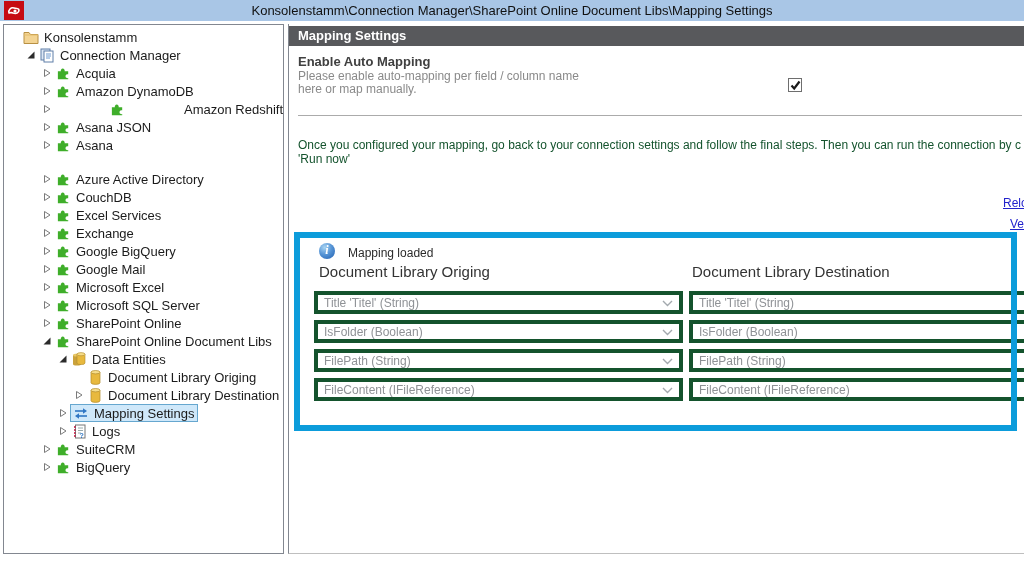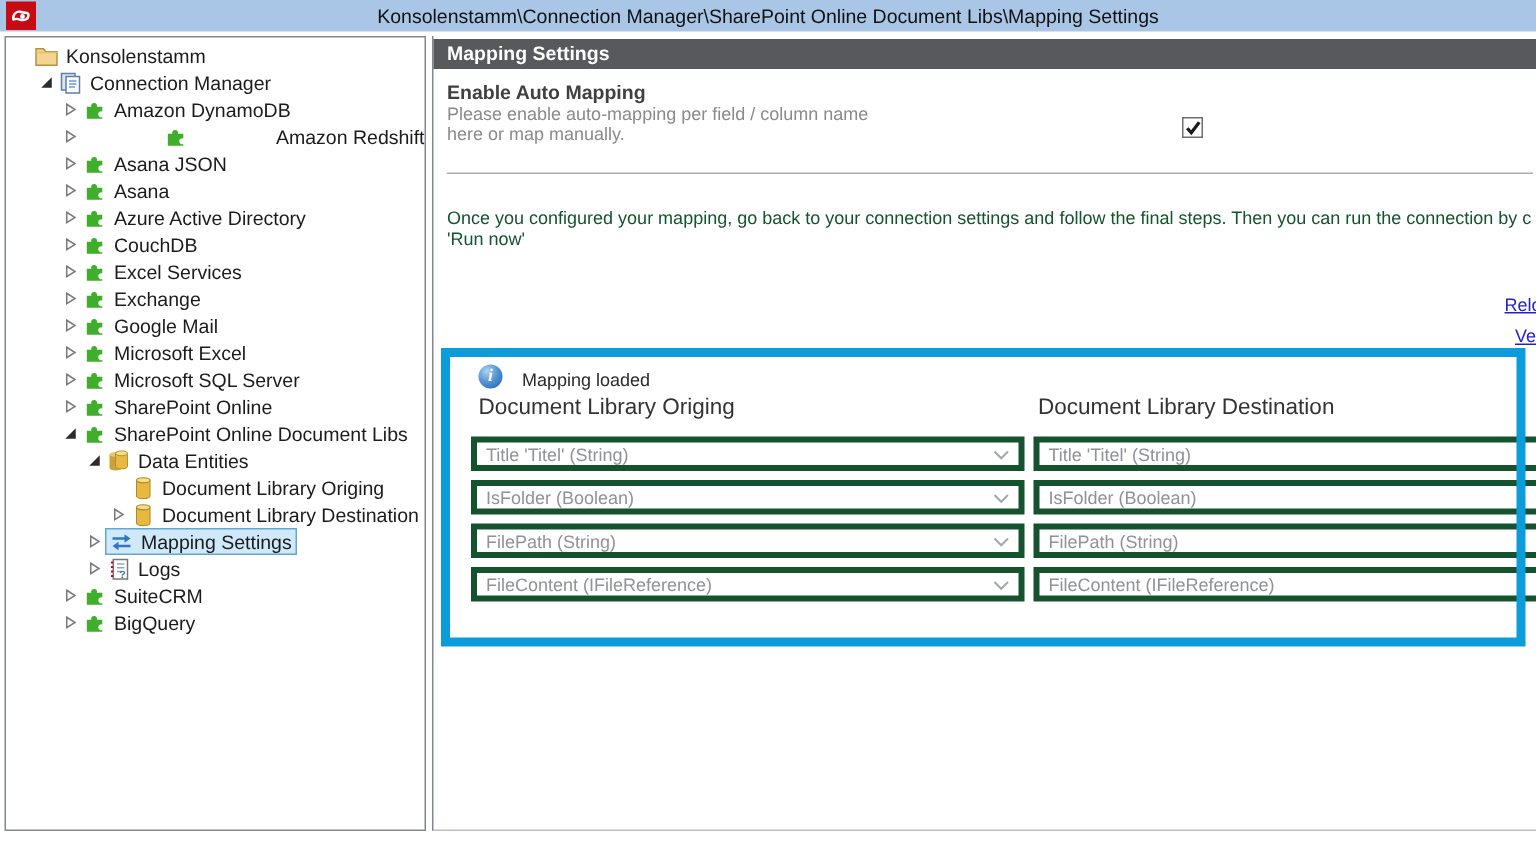--- a/index.html
+++ b/index.html
@@ -94,20 +94,33 @@
         <span class="arrow-box">
           <svg width="9" height="10" viewBox="0 0 9 10">
             <path d="M1.5 1.5 L7 5 L1.5 8.5 Z" fill="#fff" stroke="#7a7a7a"></path>
           </svg>
         </span>
         <span class="icon-box">
           <svg width="15" height="15" viewBox="0 0 16 16">
             <path d="M2 5.5 h3.2 a2.1 2.1 0 1 1 4 0 H13 v3.4 a2.1 2.1 0 1 0 0 3.9 V14 H2 Z" fill="#3fae2a"></path>
           </svg>
         </span>
+        <span>Acquia</span>
+      </div>
+      <div class="tree-row" style="padding-left: 36px;">
+        <span class="arrow-box">
+          <svg width="9" height="10" viewBox="0 0 9 10">
+            <path d="M1.5 1.5 L7 5 L1.5 8.5 Z" fill="#fff" stroke="#7a7a7a"></path>
+          </svg>
+        </span>
+        <span class="icon-box">
+          <svg width="15" height="15" viewBox="0 0 16 16">
+            <path d="M2 5.5 h3.2 a2.1 2.1 0 1 1 4 0 H13 v3.4 a2.1 2.1 0 1 0 0 3.9 V14 H2 Z" fill="#3fae2a"></path>
+          </svg>
+        </span>
         <span>Amazon DynamoDB</span>
       </div>
       <div class="tree-row" style="padding-left: 36px; justify-content: space-between;">
         <span class="arrow-box">
           <svg width="9" height="10" viewBox="0 0 9 10">
             <path d="M1.5 1.5 L7 5 L1.5 8.5 Z" fill="#fff" stroke="#7a7a7a"></path>
           </svg>
         </span>
         <span class="icon-box">
           <svg width="15" height="15" viewBox="0 0 16 16">
@@ -135,21 +148,21 @@
             <path d="M1.5 1.5 L7 5 L1.5 8.5 Z" fill="#fff" stroke="#7a7a7a"></path>
           </svg>
         </span>
         <span class="icon-box">
           <svg width="15" height="15" viewBox="0 0 16 16">
             <path d="M2 5.5 h3.2 a2.1 2.1 0 1 1 4 0 H13 v3.4 a2.1 2.1 0 1 0 0 3.9 V14 H2 Z" fill="#3fae2a"></path>
           </svg>
         </span>
         <span>Asana</span>
       </div>
-      <div class="tree-row" style="padding-left: 36px;">
+      <div class="tree-row" style="padding-left: 36px; margin-top: 16px;">
         <span class="arrow-box">
           <svg width="9" height="10" viewBox="0 0 9 10">
             <path d="M1.5 1.5 L7 5 L1.5 8.5 Z" fill="#fff" stroke="#7a7a7a"></path>
           </svg>
         </span>
         <span class="icon-box">
           <svg width="15" height="15" viewBox="0 0 16 16">
             <path d="M2 5.5 h3.2 a2.1 2.1 0 1 1 4 0 H13 v3.4 a2.1 2.1 0 1 0 0 3.9 V14 H2 Z" fill="#3fae2a"></path>
           </svg>
         </span>
@@ -186,20 +199,33 @@
           <svg width="9" height="10" viewBox="0 0 9 10">
             <path d="M1.5 1.5 L7 5 L1.5 8.5 Z" fill="#fff" stroke="#7a7a7a"></path>
           </svg>
         </span>
         <span class="icon-box">
           <svg width="15" height="15" viewBox="0 0 16 16">
             <path d="M2 5.5 h3.2 a2.1 2.1 0 1 1 4 0 H13 v3.4 a2.1 2.1 0 1 0 0 3.9 V14 H2 Z" fill="#3fae2a"></path>
           </svg>
         </span>
         <span>Exchange</span>
+      </div>
+      <div class="tree-row" style="padding-left: 36px;">
+        <span class="arrow-box">
+          <svg width="9" height="10" viewBox="0 0 9 10">
+            <path d="M1.5 1.5 L7 5 L1.5 8.5 Z" fill="#fff" stroke="#7a7a7a"></path>
+          </svg>
+        </span>
+        <span class="icon-box">
+          <svg width="15" height="15" viewBox="0 0 16 16">
+            <path d="M2 5.5 h3.2 a2.1 2.1 0 1 1 4 0 H13 v3.4 a2.1 2.1 0 1 0 0 3.9 V14 H2 Z" fill="#3fae2a"></path>
+          </svg>
+        </span>
+        <span>Google BigQuery</span>
       </div>
       <div class="tree-row" style="padding-left: 36px;">
         <span class="arrow-box">
           <svg width="9" height="10" viewBox="0 0 9 10">
             <path d="M1.5 1.5 L7 5 L1.5 8.5 Z" fill="#fff" stroke="#7a7a7a"></path>
           </svg>
         </span>
         <span class="icon-box">
           <svg width="15" height="15" viewBox="0 0 16 16">
             <path d="M2 5.5 h3.2 a2.1 2.1 0 1 1 4 0 H13 v3.4 a2.1 2.1 0 1 0 0 3.9 V14 H2 Z" fill="#3fae2a"></path>

